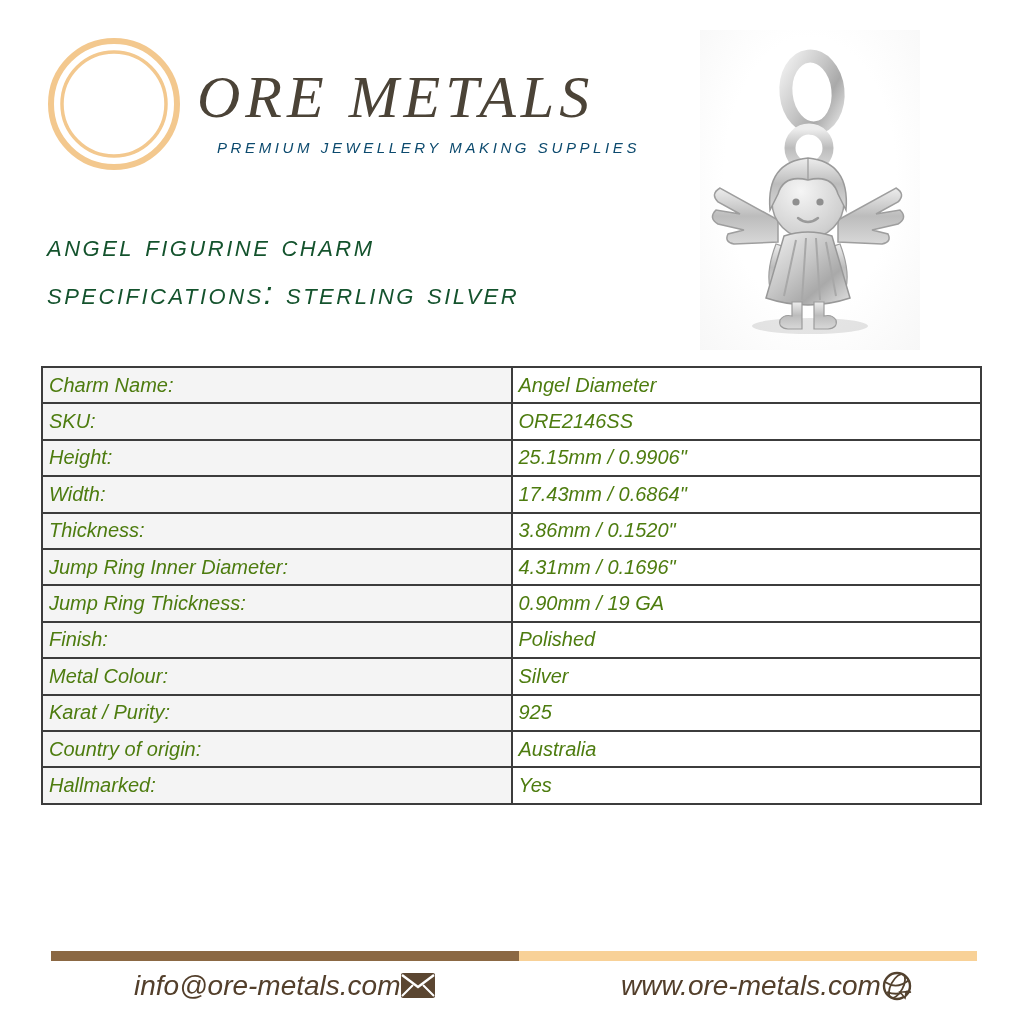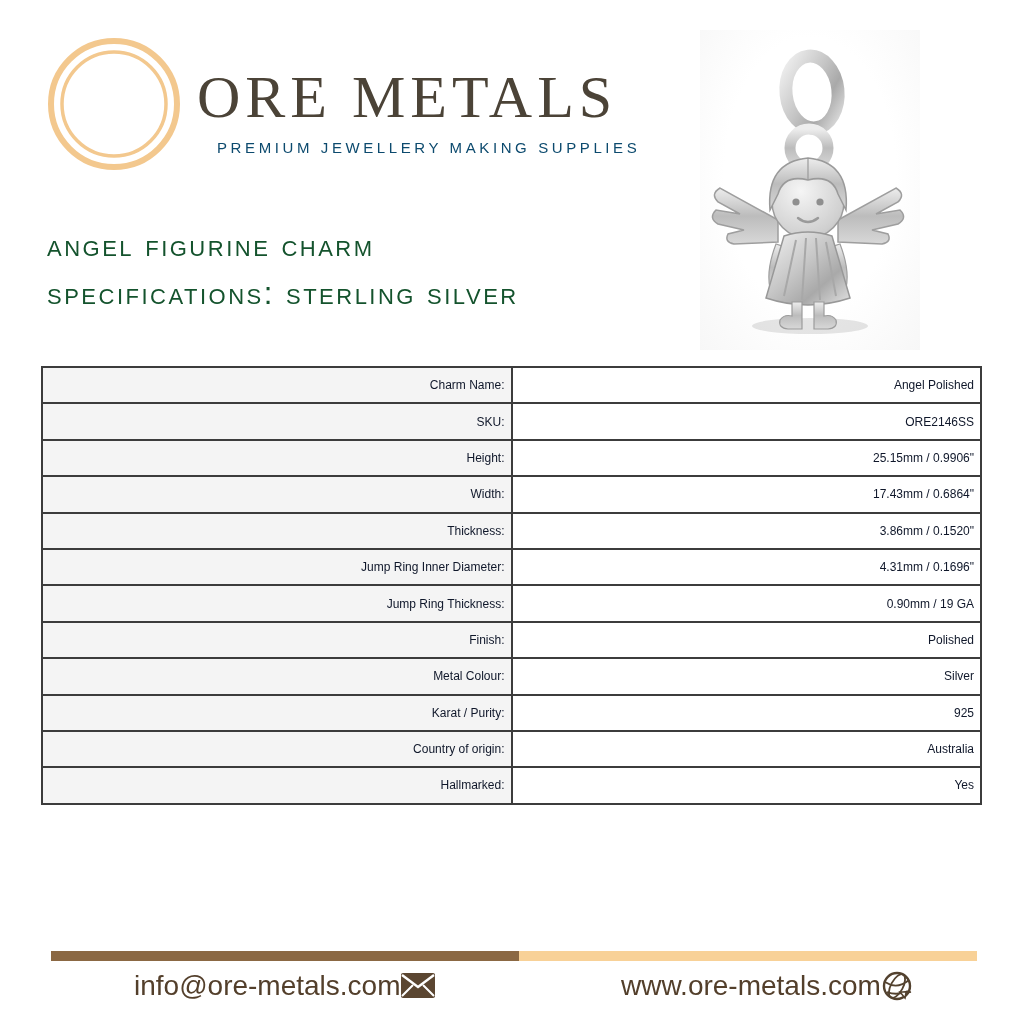--- a/index.html
+++ b/index.html
@@ -3,21 +3,21 @@
 <meta charset="utf-8">
 <style>
   html,body{margin:0;padding:0;}
   body{
     width:1024px;height:1024px;
     background:#ffffff;
     font-family:"Liberation Sans", sans-serif;
     position:relative;
     overflow:hidden;
   }
-  .page{position:absolute;inset:0;width:1024px;height:732px;background:#fff;}
+  .page{position:absolute;inset:0;width:1024px;height:732px;background:#fff;font-style:italic;}
 
   
   .logo-block{position:absolute;left:45px;top:35px;width:620px;height:140px;}
   .logo-rings{position:absolute;left:0;top:0;}
   .brand-text{
     position:absolute;left:152px;top:28px;
     font-family:"Liberation Serif", serif;
     font-size:60px;letter-spacing:5px;
     color:#4b4337;white-space:nowrap;font-weight:400;
   }
@@ -43,22 +43,22 @@
   }
 
   
   .spec-table{
     position:absolute;left:41px;top:366px;width:941px;
     border-collapse:collapse;table-layout:fixed;
   }
   .spec-table td{
     border:2px solid #3c3c3c;
     height:34.4px;
-    text-align:right;vertical-align:middle;
-    font-size:12px;color:#0f172a;
+    text-align:left;vertical-align:middle;
+    font-size:20px;color:#4d7c0f;
     padding:0 6px;
   }
   .spec-table td.label{background:#f4f4f4;width:50%;}
   .spec-table td.value{background:#ffffff;width:50%;}
 
   
   .footer-bar{position:absolute;left:51px;top:951px;width:926px;height:10px;display:flex;}
   .footer-bar .bar-left{width:468px;height:100%;background:#8b6843;}
   .footer-bar .bar-right{flex:1;height:100%;background:#f8d197;}
   .footer-contacts{position:absolute;left:51px;top:963px;width:926px;height:45px;}
@@ -136,21 +136,21 @@
 
   <div class="title-block">
     <div class="title-line">Angel Figurine Charm</div>
     <div class="title-line">Specifications: Sterling Silver</div>
   </div>
 
   <table class="spec-table">
     <tbody>
     <tr>
       <td class="label">Charm Name:</td>
-      <td class="value">Angel Polished</td>
+      <td class="value">Angel Diameter</td>
     </tr>
 
     <tr>
       <td class="label">SKU:</td>
       <td class="value">ORE2146SS</td>
     </tr>
 
     <tr>
       <td class="label">Height:</td>
       <td class="value">25.15mm / 0.9906"</td>

